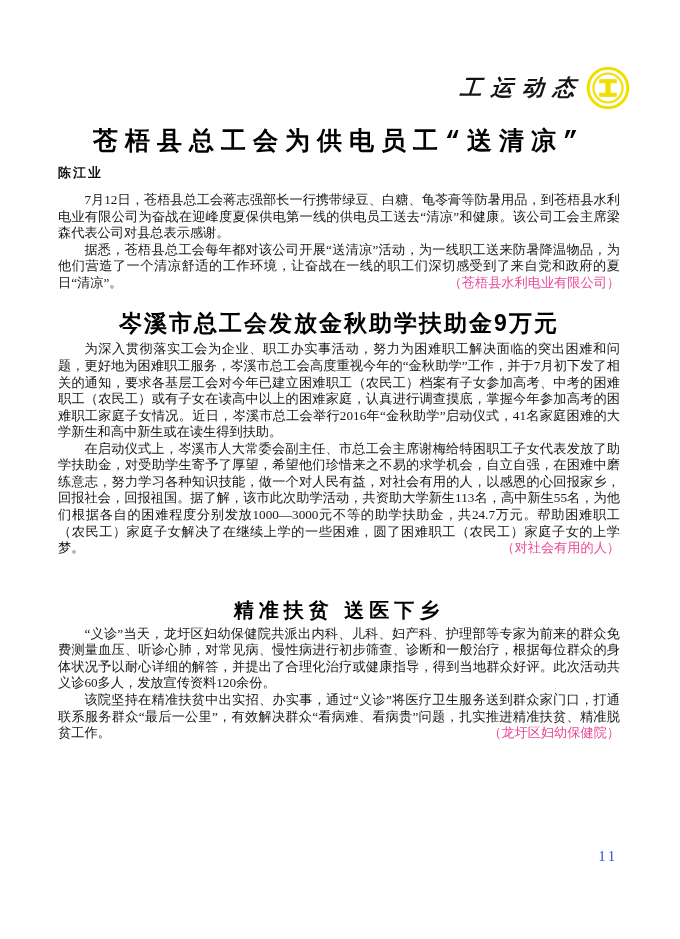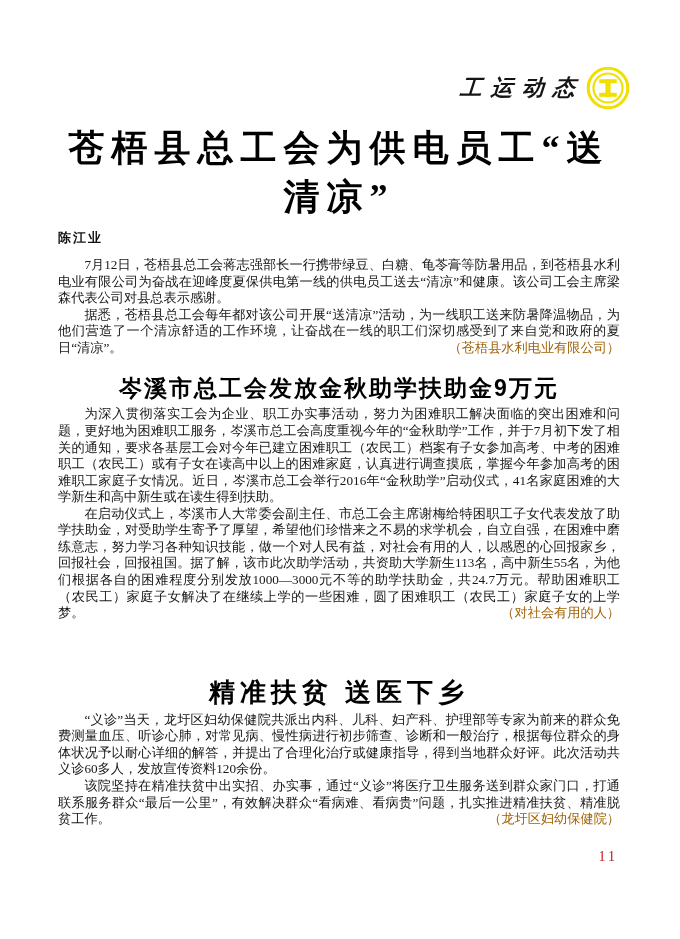--- a/index.html
+++ b/index.html
@@ -47,41 +47,41 @@
     top: 108px;
     width: 562px;
   }
   .article { margin: 0; }
   .article-title {
     text-align: center;
     color: #000000;
     margin: 0;
   }
   .title-kai {
-    font-family: Liberation Serif, serif;
-    font-size: 36px;
+    font-family: Liberation Mono, monospace;
+    font-size: 25px;
     font-weight: bold;
     letter-spacing: 7px;
     margin-top: 16px;
     margin-bottom: 2px;
   }
   .title-hei {
     font-family: Liberation Sans, sans-serif;
     font-size: 23px;
     font-weight: bold;
     letter-spacing: 2px;
     margin-top: 17px;
     margin-bottom: 2px;
   }
   .title-hei-sm {
     font-family: "Liberation Sans", "DejaVu Sans", sans-serif;
-    font-size: 26px;
+    font-size: 20px;
     font-weight: bold;
     letter-spacing: 5px;
-    margin-top: 53px;
+    margin-top: 40px;
     margin-bottom: 2px;
   }
   .article-author {
     text-align: left;
     font-size: 13px;
     font-weight: bold;
     letter-spacing: 2px;
     margin: 7px 0 10px 0;
     color: #111111;
   }
@@ -90,30 +90,30 @@
     line-height: 1.255;
     text-align: justify;
     text-indent: 2em;
     margin: 0;
     color: #161616;
   }
   .attribution {
     float: right;
     text-indent: 0;
     font-size: 13.2px;
-    color: #a16207;
+    color: #ec4899;
   }
   .clearfix::after { content: ""; display: block; clear: both; }
   .page-number {
     position: absolute;
     right: 62px;
     top: 849px;
     font-size: 14px;
     letter-spacing: 3px;
-    color: #b91c1c;
+    color: #1d4ed8;
     font-family: "Liberation Serif", "DejaVu Serif", serif;
   }
 </style>
 </head>
 <body>
 
 <div class="page">
 
   <div class="masthead">
     <span class="masthead-title">工运动态</span>

